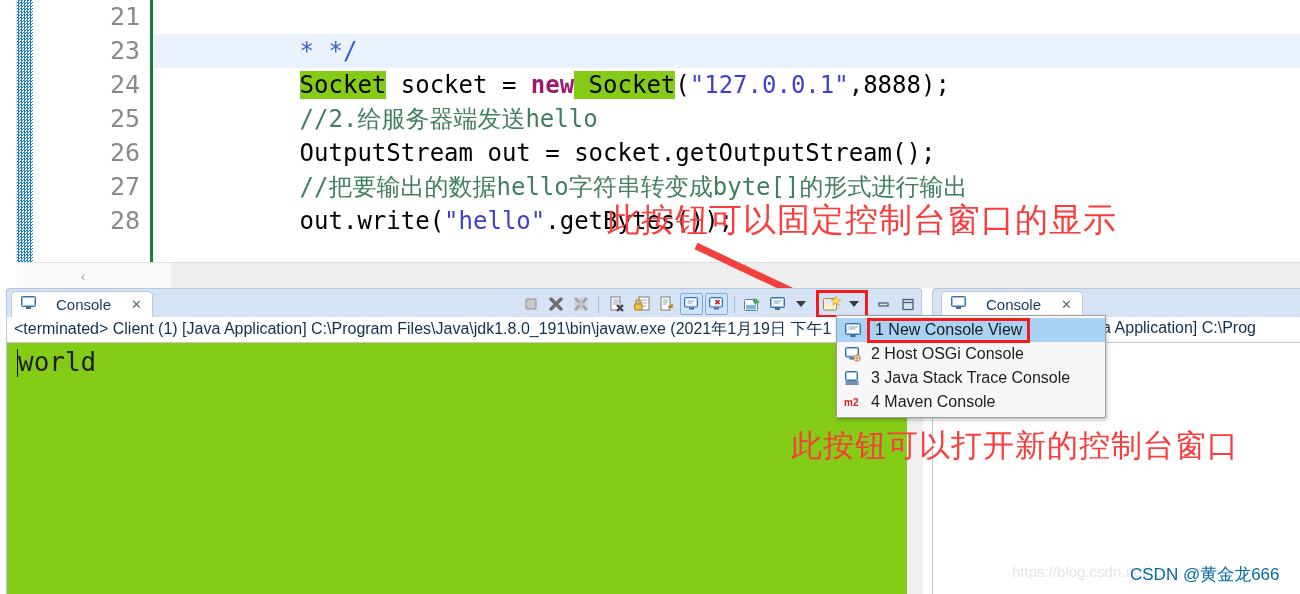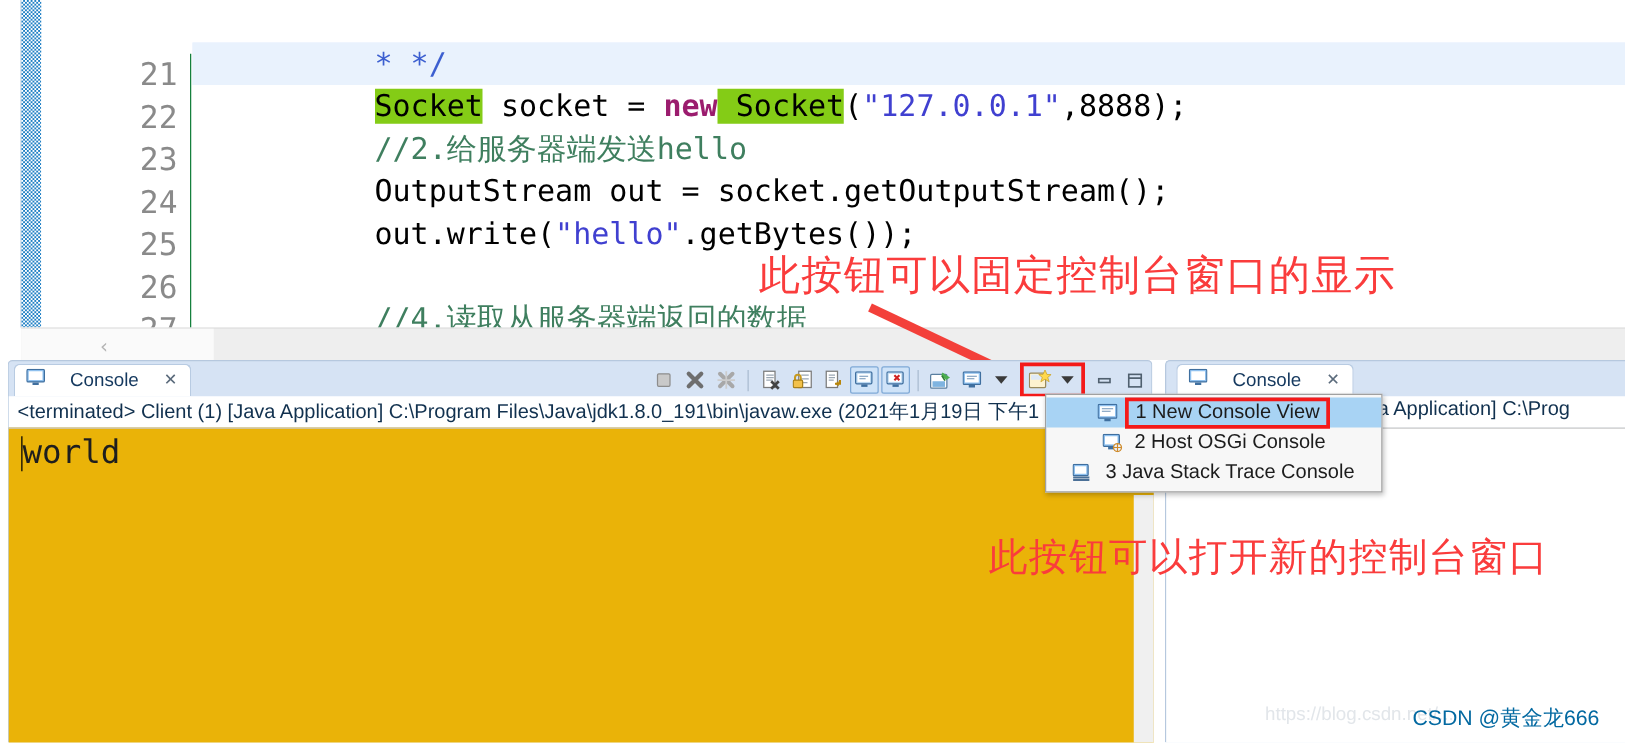--- a/index.html
+++ b/index.html
@@ -28,22 +28,21 @@
     border-right: 1px solid #d8e0ea;
   }
   #annotation-ruler {
     position: absolute; left: 17px; top: 0; width: 16px; height: 262px;
     background:
       repeating-conic-gradient(#1f7fc4 0% 25%, #ffffff 0% 50%) 0 0 / 3px 3px;
   }
   #line-numbers {
     position: absolute; left: 33px; top: 0; width: 120px; height: 262px;
     background: #ffffff;
-    border-right: 1px solid #15803d;
-    margin-top: 43px;
+    border-right: 3px solid #15803d;
   }
   .lnum {
     height: 34px; line-height: 34px;
     text-align: right; padding-right: 10px;
     color: #8a8a8a; font-size: 25px;
     font-family: "DejaVu Sans Mono", monospace;
   }
   #code-lines {
     position: absolute; left: 154px; top: 0; right: 0; height: 262px;
   }
@@ -173,21 +172,21 @@
 
   #console-procline {
     position: absolute; left: 0; top: 28px; width: 916px; height: 25px;
     background: #ffffff;
     font-size: 16px; color: #11314f;
     padding: 2px 0 0 7px;
     white-space: nowrap; overflow: hidden;
   }
   #console-body {
     position: absolute; left: 0; top: 53px; width: 916px; height: 253px;
-    background: #eab308;
+    background: #84cc16;
     border-top: 1px solid #c9c9c9;
   }
   #console-caret {
     position: absolute; left: 10px; top: 6px; width: 1px; height: 28px;
     background: #000;
   }
   #console-out {
     position: absolute; left: 11px; top: 4px;
     font-family: "DejaVu Sans Mono", monospace;
     font-size: 26px; color: #1e1e1e;
@@ -231,21 +230,20 @@
     box-shadow: 1px 2px 4px rgba(0,0,0,0.25);
     padding: 2px 0 3px 0;
     z-index: 50;
   }
   .menu-item {
     height: 24px;
     display: flex; align-items: center; gap: 9px;
     padding: 0 8px 0 7px;
     font-size: 16px; color: #1c1c1c;
     white-space: nowrap;
-    justify-content: center;
   }
   .menu-item.selected {
     background: #a8d3f4;
   }
   .menu-icon {
     width: 18px; height: 18px;
     display: flex; align-items: center; justify-content: center;
     flex: none;
   }
   .menu-label-box { display: inline-block; }
@@ -275,41 +273,43 @@
 <div id="root">
 
   <div id="editor-area">
     <div id="editor-left-trim"></div>
     <div id="annotation-ruler"></div>
 
     <div id="current-line-band"></div>
 
     <div id="line-numbers">
       <div class="lnum">21</div>
-      <div class="lnum">22</div>
       <div class="lnum">23</div>
       <div class="lnum">24</div>
       <div class="lnum">25</div>
       <div class="lnum">26</div>
       <div class="lnum">27</div>
       <div class="lnum">28</div>
     </div>
 
     <div id="code-lines">
       <div class="cline" style="padding-left:30px;">
         <span class="tok-blue">* */</span>
       </div>
       <div class="cline current">
         <span class="tok-occ">Socket</span><span> socket = </span><span class="tok-kw">new</span><span class="tok-occ"> Socket</span><span>(</span><span class="tok-str">"127.0.0.1"</span><span>,8888);</span>
       </div>
       <div class="cline">
         <span class="tok-cmt">//2.给服务器端发送hello</span>
       </div>
       <div class="cline">
         <span>OutputStream out = socket.getOutputStream();</span>
+      </div>
+      <div class="cline">
+        <span class="tok-cmt">//把要输出的数据hello字符串转变成byte[]的形式进行输出</span>
       </div>
       <div class="cline">
         <span>out.write(</span><span class="tok-str">"hello"</span><span>.getBytes());</span>
       </div>
       <div class="cline">
         <span></span>
       </div>
       <div class="cline">
         <span class="tok-cmt">//4.读取从服务器端返回的数据</span>
       </div>
@@ -511,20 +511,28 @@
       <span class="menu-icon">
         <svg width="16" height="15" viewBox="0 0 16 15">
           <rect x="0.5" y="0.5" width="12" height="9" rx="1" fill="#8fc0ee" stroke="#3f6f9f"></rect>
           <rect x="2" y="2" width="9" height="6" fill="#ffffff"></rect>
           <path d="M0.5 11h13M0.5 13h13" stroke="#4b7097" stroke-width="1.5"></path>
         </svg>
       </span>
       <span class="menu-label-box">3 Java Stack Trace Console</span>
     </div>
 
+    <div class="menu-item">
+      <span class="menu-icon">
+        <svg width="18" height="14" viewBox="0 0 18 14">
+          <text x="0" y="11" font-family="Liberation Sans, sans-serif" font-size="10" font-weight="bold" fill="#d92121">m2</text>
+        </svg>
+      </span>
+      <span class="menu-label-box">4 Maven Console</span>
+    </div>
   </div>
 
   <div class="red-note" id="note-new">此按钮可以打开新的控制台窗口</div>
 
   <div id="wm-url">https://blog.csdn.net/...</div>
   <div id="wm-csdn">CSDN @黄金龙666</div>
 
 </div>
 
 </body></html>

